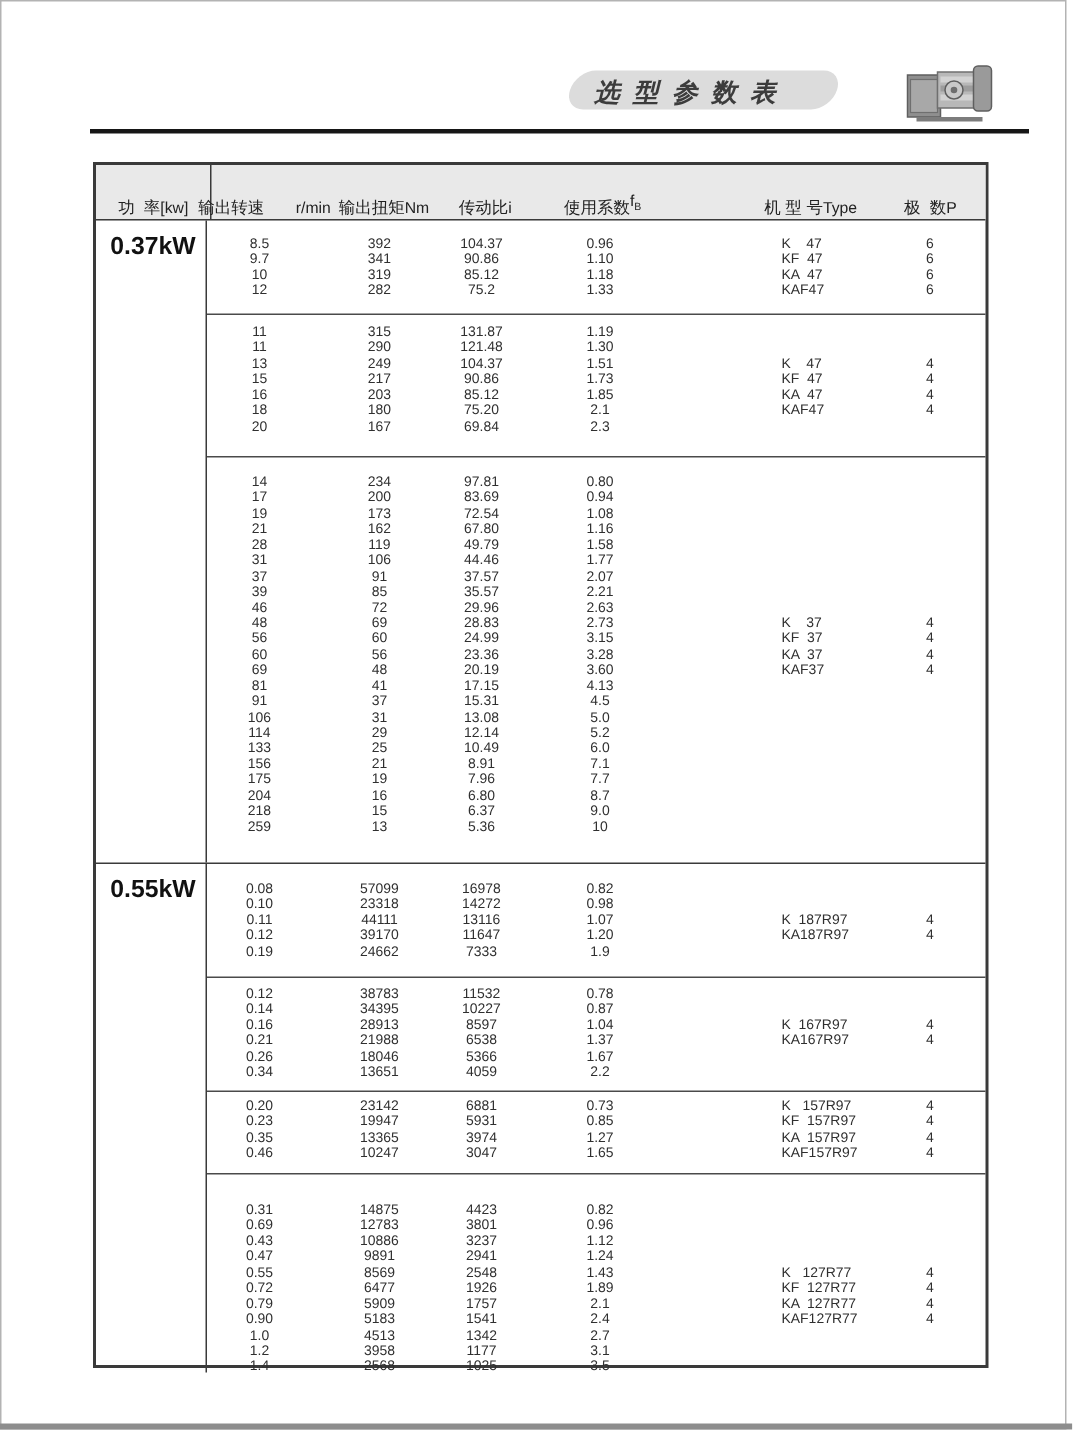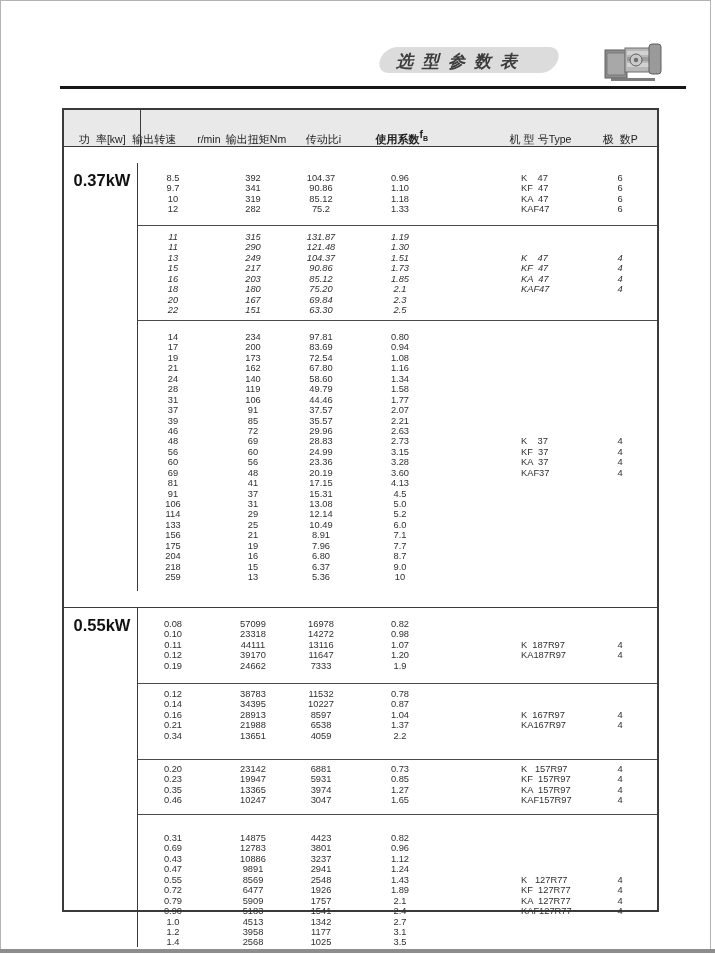--- a/index.html
+++ b/index.html
@@ -53,25 +53,25 @@
     display:flex;flex-direction:row;justify-content:center;align-items:flex-end;
     padding-top:1px;box-sizing:border-box;
   }
   .th .l1{font-size:11px;color:#222;white-space:pre;line-height:14px;}
   .th .l2{font-size:10.5px;color:#222;line-height:14px;}
   .th .l2 sub{font-size:7px;}
   .th-power{width:78px;border-right:1.5px solid #3a3a3a;}
   .th-speed{width:70px;gap:21px;}
   .th-torque{width:90px;}
   .th-ratio{width:46px;}
-  .th-factor{width:112px;font-weight:bold;}
+  .th-factor{width:112px;}
   .th-type{width:127px;padding-left:40px;}
   .th-poles{width:74px;}
   
-  .table-section{display:flex;box-sizing:border-box;margin-top:16px;}
+  .table-section{display:flex;box-sizing:border-box;}
   .table-section + .table-section{border-top:1.5px solid #3a3a3a;}
   .power-cell{
     width:78px;box-sizing:border-box;
     border-right:1.5px solid #3a3a3a;
     text-align:center;
   }
   .power-label{
     margin-top:8px;padding-left:3px;
     font-size:16.5px;font-weight:bold;color:#111;
   }
@@ -181,21 +181,21 @@
               </div>
               <div class="table-row">
                 <div class="cell cell-speed">12</div>
                 <div class="cell cell-torque">282</div>
                 <div class="cell cell-ratio">75.2</div>
                 <div class="cell cell-factor">1.33</div>
                 <div class="cell cell-type">KAF47</div>
                 <div class="cell cell-poles">6</div>
               </div>
             </div>
-            <div class="data-block" style="height: 95px; padding-top: 6px; font-style: italic;">
+            <div class="data-block" style="height: 95px; padding-top: 6px;">
               <div class="table-row">
                 <div class="cell cell-speed">11</div>
                 <div class="cell cell-torque">315</div>
                 <div class="cell cell-ratio">131.87</div>
                 <div class="cell cell-factor">1.19</div>
                 <div class="cell cell-type"></div>
                 <div class="cell cell-poles"></div>
               </div>
               <div class="table-row">
                 <div class="cell cell-speed">11</div>
@@ -238,28 +238,20 @@
                 <div class="cell cell-poles">4</div>
               </div>
               <div class="table-row">
                 <div class="cell cell-speed">20</div>
                 <div class="cell cell-torque">167</div>
                 <div class="cell cell-ratio">69.84</div>
                 <div class="cell cell-factor">2.3</div>
                 <div class="cell cell-type"></div>
                 <div class="cell cell-poles"></div>
               </div>
-              <div class="table-row">
-                <div class="cell cell-speed">22</div>
-                <div class="cell cell-torque">151</div>
-                <div class="cell cell-ratio">63.30</div>
-                <div class="cell cell-factor">2.5</div>
-                <div class="cell cell-type"></div>
-                <div class="cell cell-poles"></div>
-              </div>
             </div>
             <div class="data-block" style="height: 271px; padding-top: 11px;">
               <div class="table-row">
                 <div class="cell cell-speed">14</div>
                 <div class="cell cell-torque">234</div>
                 <div class="cell cell-ratio">97.81</div>
                 <div class="cell cell-factor">0.80</div>
                 <div class="cell cell-type"></div>
                 <div class="cell cell-poles"></div>
               </div>
@@ -277,28 +269,20 @@
                 <div class="cell cell-ratio">72.54</div>
                 <div class="cell cell-factor">1.08</div>
                 <div class="cell cell-type"></div>
                 <div class="cell cell-poles"></div>
               </div>
               <div class="table-row">
                 <div class="cell cell-speed">21</div>
                 <div class="cell cell-torque">162</div>
                 <div class="cell cell-ratio">67.80</div>
                 <div class="cell cell-factor">1.16</div>
-                <div class="cell cell-type"></div>
-                <div class="cell cell-poles"></div>
-              </div>
-              <div class="table-row">
-                <div class="cell cell-speed">24</div>
-                <div class="cell cell-torque">140</div>
-                <div class="cell cell-ratio">58.60</div>
-                <div class="cell cell-factor">1.34</div>
                 <div class="cell cell-type"></div>
                 <div class="cell cell-poles"></div>
               </div>
               <div class="table-row">
                 <div class="cell cell-speed">28</div>
                 <div class="cell cell-torque">119</div>
                 <div class="cell cell-ratio">49.79</div>
                 <div class="cell cell-factor">1.58</div>
                 <div class="cell cell-type"></div>
                 <div class="cell cell-poles"></div>
@@ -524,20 +508,28 @@
               </div>
               <div class="table-row">
                 <div class="cell cell-speed">0.21</div>
                 <div class="cell cell-torque">21988</div>
                 <div class="cell cell-ratio">6538</div>
                 <div class="cell cell-factor">1.37</div>
                 <div class="cell cell-type">KA167R97</div>
                 <div class="cell cell-poles">4</div>
               </div>
               <div class="table-row">
+                <div class="cell cell-speed">0.26</div>
+                <div class="cell cell-torque">18046</div>
+                <div class="cell cell-ratio">5366</div>
+                <div class="cell cell-factor">1.67</div>
+                <div class="cell cell-type"></div>
+                <div class="cell cell-poles"></div>
+              </div>
+              <div class="table-row">
                 <div class="cell cell-speed">0.34</div>
                 <div class="cell cell-torque">13651</div>
                 <div class="cell cell-ratio">4059</div>
                 <div class="cell cell-factor">2.2</div>
                 <div class="cell cell-type"></div>
                 <div class="cell cell-poles"></div>
               </div>
             </div>
             <div class="data-block" style="height: 55px; padding-top: 4px;">
               <div class="table-row">

